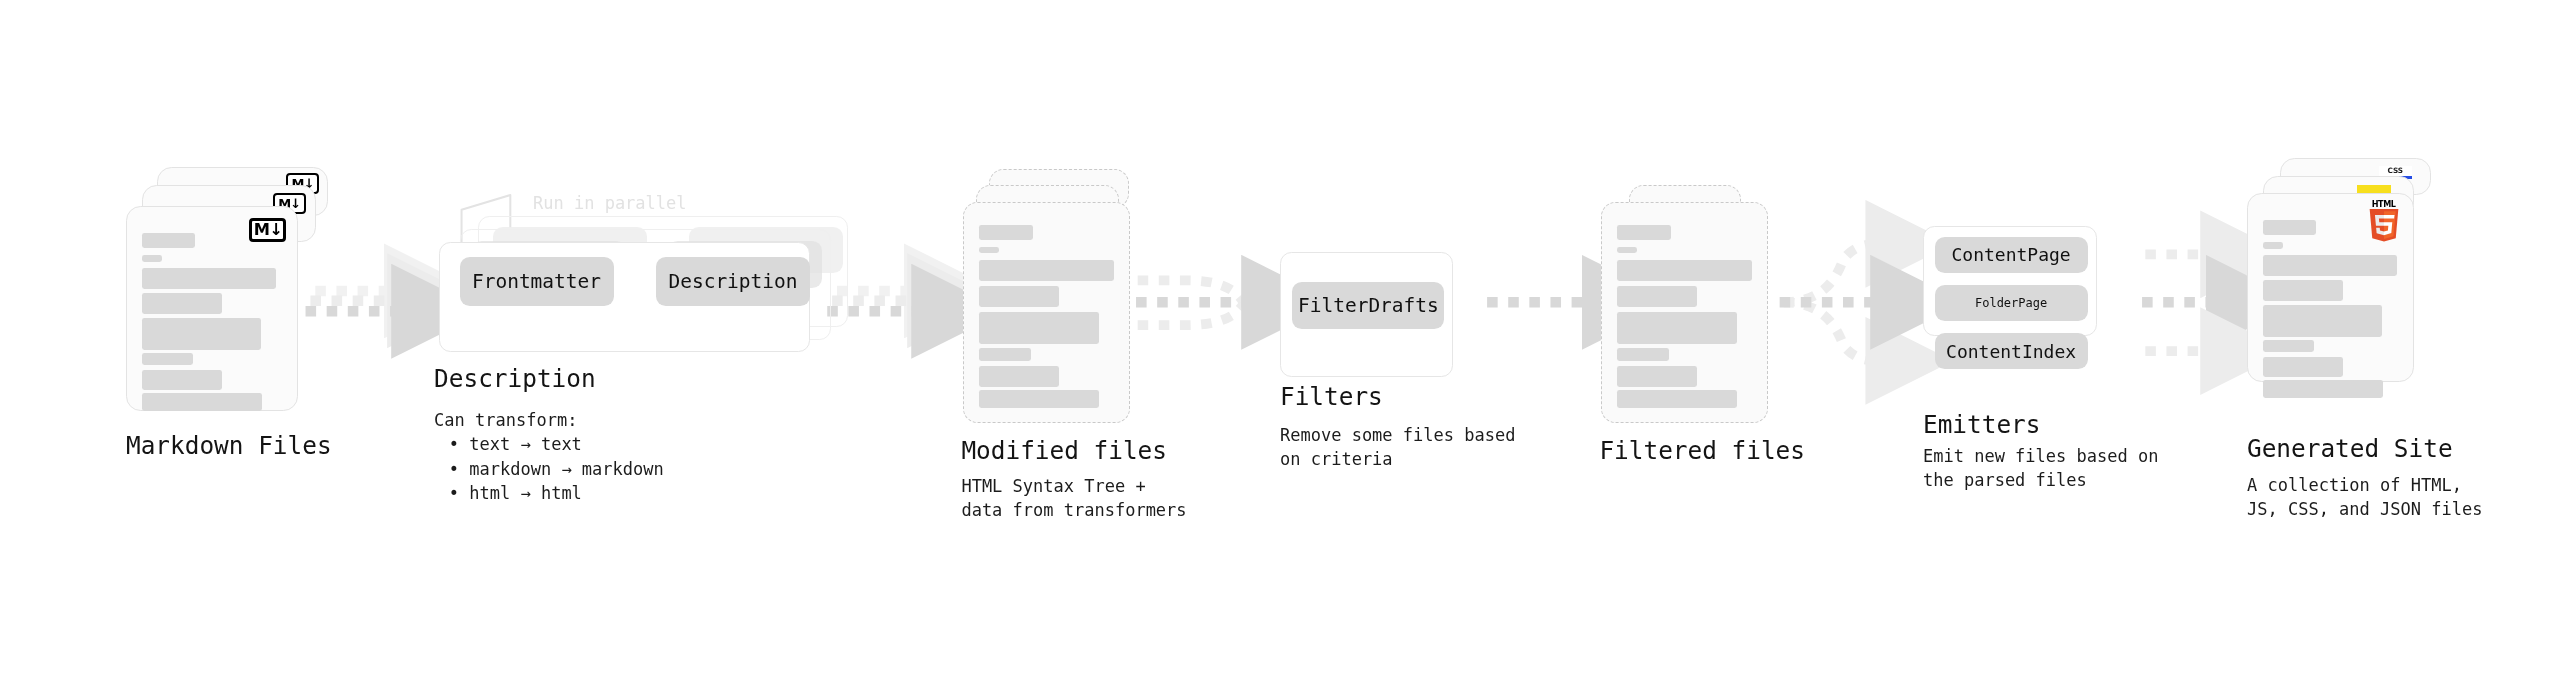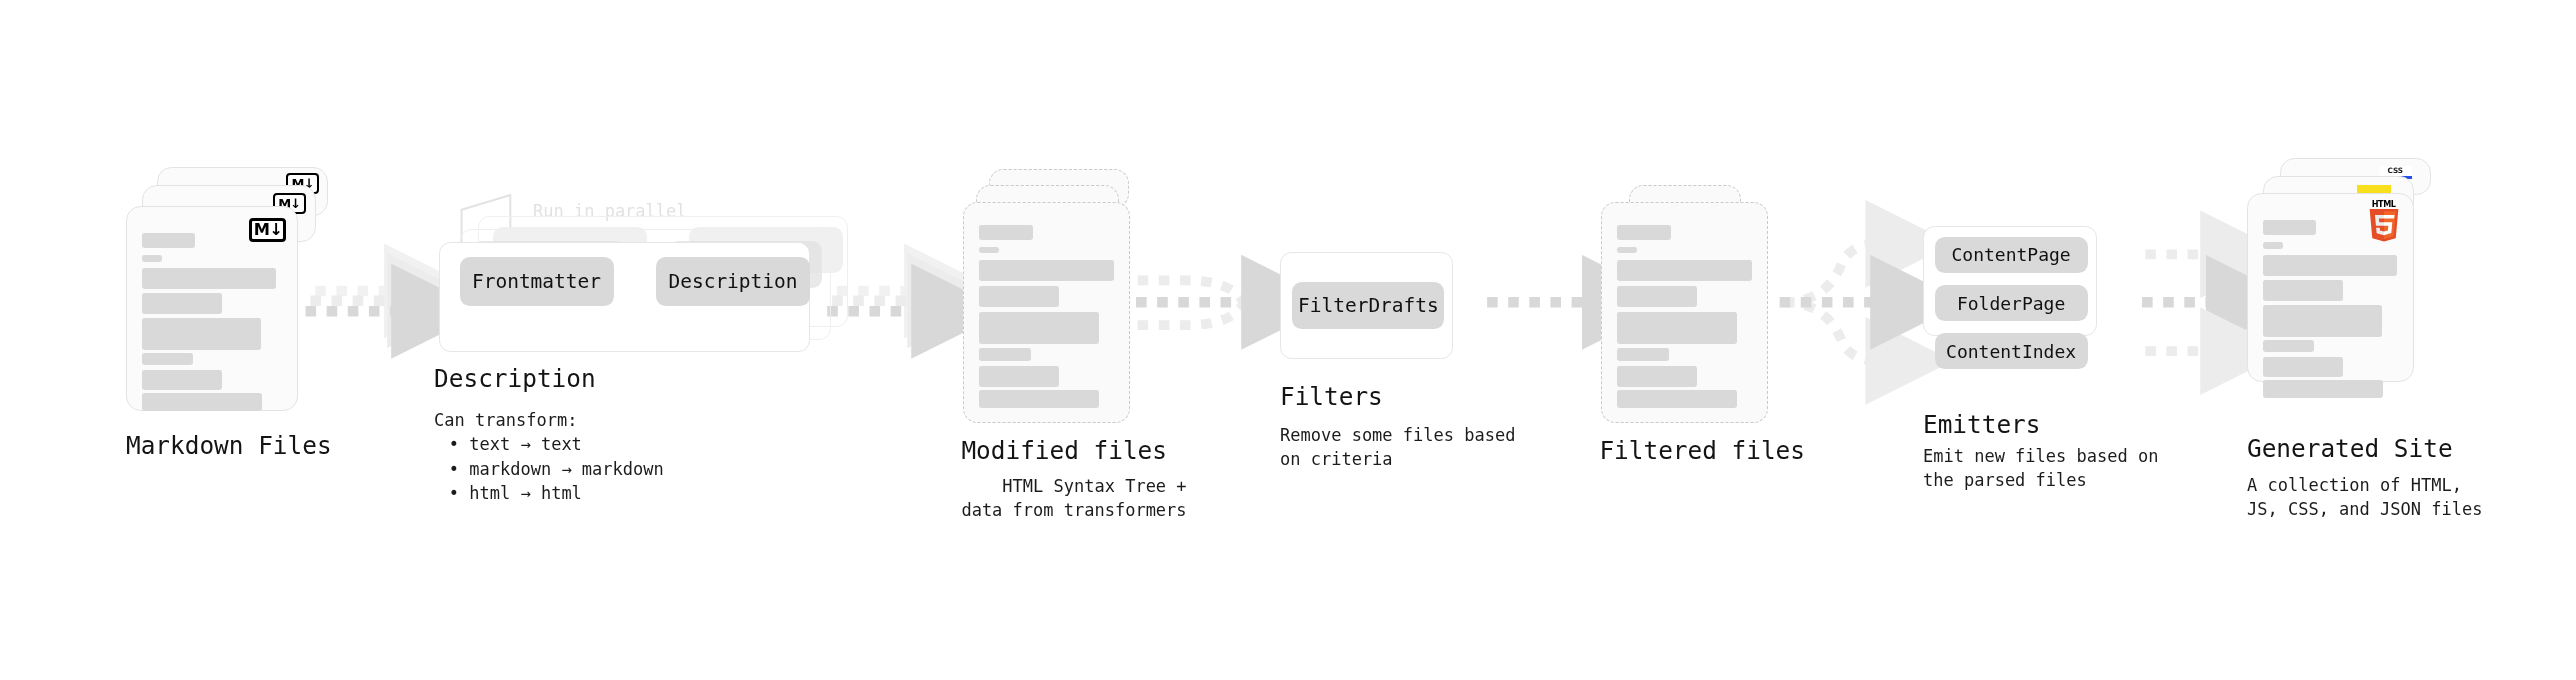--- a/index.html
+++ b/index.html
@@ -120,21 +120,20 @@
     font-size: 17px;
     line-height: 1.42;
     color: #1c1c1c;
     white-space: pre;
   }
   .note-parallel {
     position: absolute;
     font-size: 17px;
     color: #e2e2e2;
     white-space: nowrap;
-    margin-top: 8px;
   }
 
   svg { overflow: visible; display: block; }
   .svg-layer { position: absolute; left: 0; top: 0; pointer-events: none; }
 </style>
 </head>
 <body>
 
 <div id="stage">
 
@@ -264,26 +263,26 @@
         <div class="skel" style="left:14.6px; top:44px;  width:20.3px;  height:6.5px;"></div>
         <div class="skel" style="left:14.6px; top:57px;  width:135px; height:21px;"></div>
         <div class="skel" style="left:14.6px; top:83px; width:80px;  height:21px;"></div>
         <div class="skel" style="left:14.6px; top:109px; width:120px; height:32.5px;"></div>
         <div class="skel" style="left:14.6px; top:145px; width:52px;  height:13px;"></div>
         <div class="skel" style="left:14.6px; top:163px; width:80px;  height:21px;"></div>
         <div class="skel" style="left:14.6px; top:187px; width:120px; height:18px;"></div>
       </div>
     </div>
     <div class="title" style="left:-1.6px; top:267px;">Modified files</div>
-    <div class="subtitle" style="left:-1.6px; top:305px;text-align:right;">HTML Syntax Tree +
+    <div class="subtitle" style="left:-1.6px; top:305px;">HTML Syntax Tree +
 data from transformers</div>
   </div>
 
   <div class="node" style="left:1280px; top:252px;">
-    <div class="procbox" style="left:0px; top:0px; width:173px; height:107px;">
+    <div class="procbox" style="left:0px; top:0px; width:173px; height:125px;">
       <div class="pill" style="left:12.2px; top:29px; width:152px; height:47px; margin-left:-0.8px;">FilterDrafts</div>
     </div>
     <div class="title" style="left:0px; top:130px;">Filters</div>
     <div class="subtitle" style="left:0px; top:171px;">Remove some files based
 on criteria</div>
   </div>
 
   <div class="node" style="left:1601px; top:169px;">
     <div class="cardstack" style="width:187px; height:244px;">
       <div class="card dashed back" style="left:28.4px; top:16.3px; width:112px; height:32.5px;"></div>
@@ -297,21 +296,21 @@
         <div class="skel" style="left:14.6px; top:163px; width:80px;  height:21px;"></div>
         <div class="skel" style="left:14.6px; top:187px; width:120px; height:18px;"></div>
       </div>
     </div>
     <div class="title" style="left:-1.6px; top:267px;">Filtered files</div>
   </div>
 
   <div class="node" style="left:1923px; top:226px;">
     <div class="procbox" style="left:0px; top:0px; width:174px; height:110px;">
       <div class="pill" style="left:10.6px; top:9.8px; width:153px; height:36px; font-size:18px;">ContentPage</div>
-      <div class="pill" style="left:10.6px; top:58px; width:153px; height:36px; font-size:18px;">FolderPage</div>
+      <div class="pill" style="left:10.6px; top:58px; width:153px; height:36px; font-size:12px;">FolderPage</div>
       <div class="pill" style="left:10.6px; top:106px; width:153px; height:36px; font-size:18px;">ContentIndex</div>
     </div>
     <div class="title" style="left:0px; top:184px;">Emitters</div>
     <div class="subtitle" style="left:0px; top:218px;">Emit new files based on
 the parsed files</div>
   </div>
 
   <div class="node" style="left:2247px; top:158px;">
     <div class="cardstack" style="width:211px; height:244px;">
 

